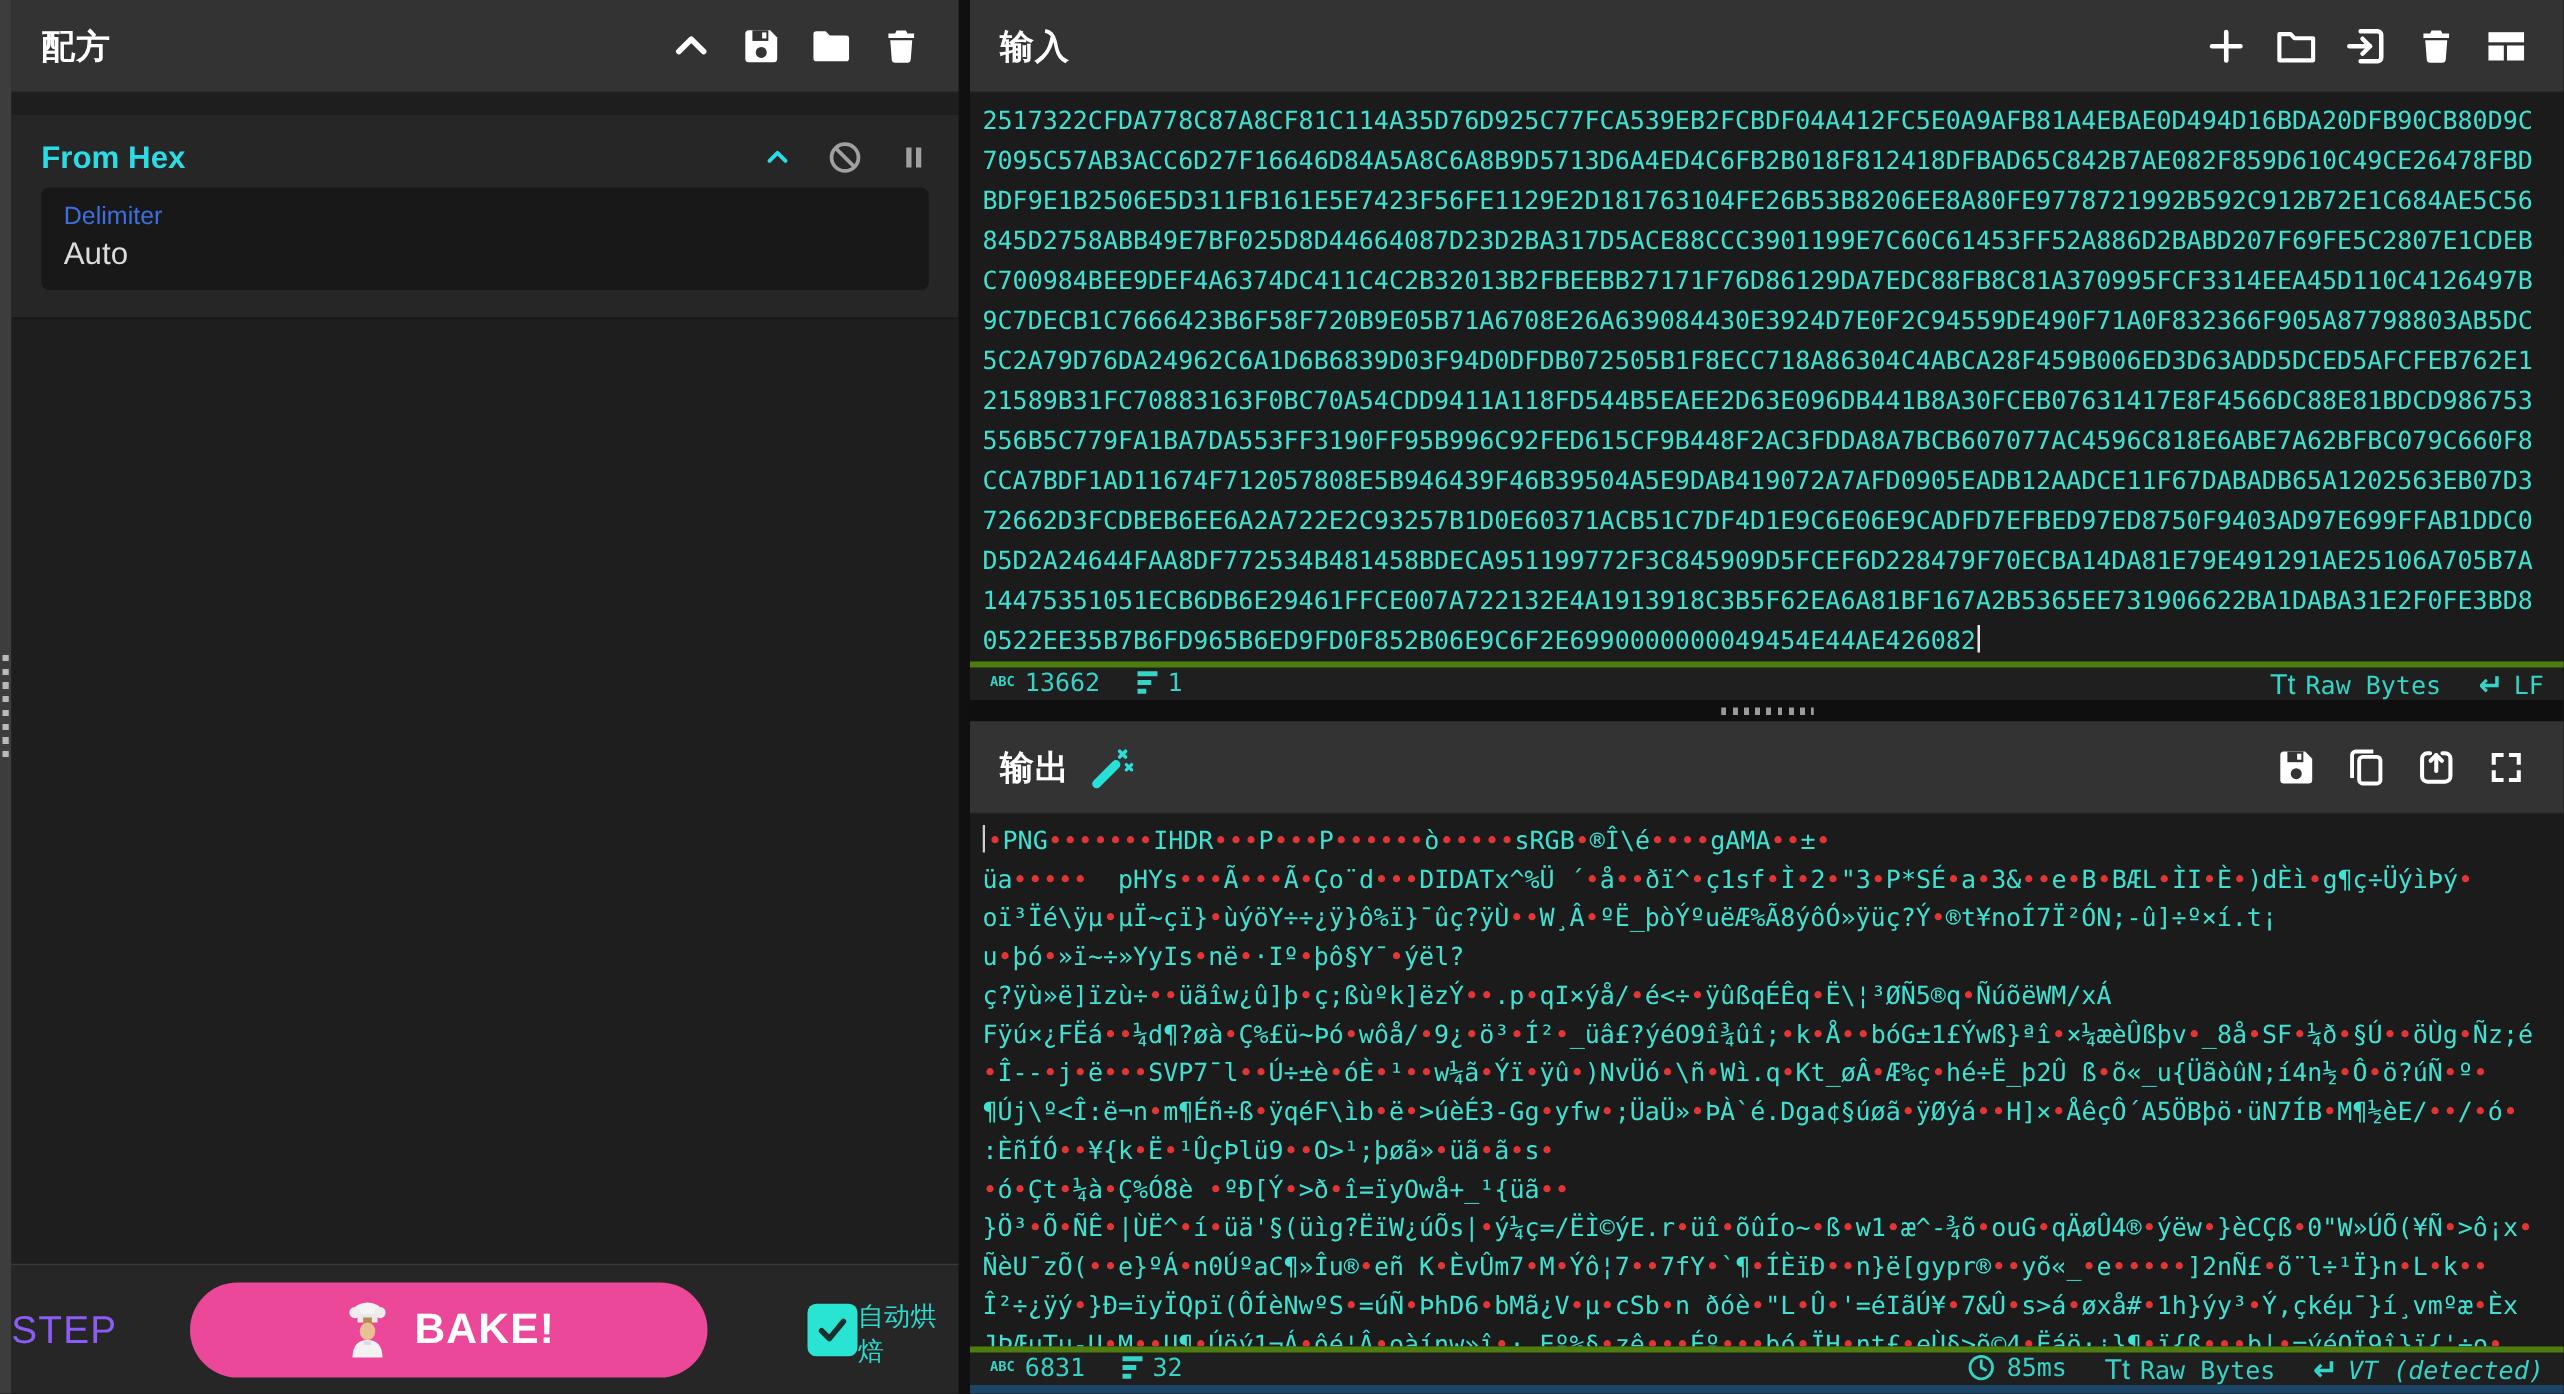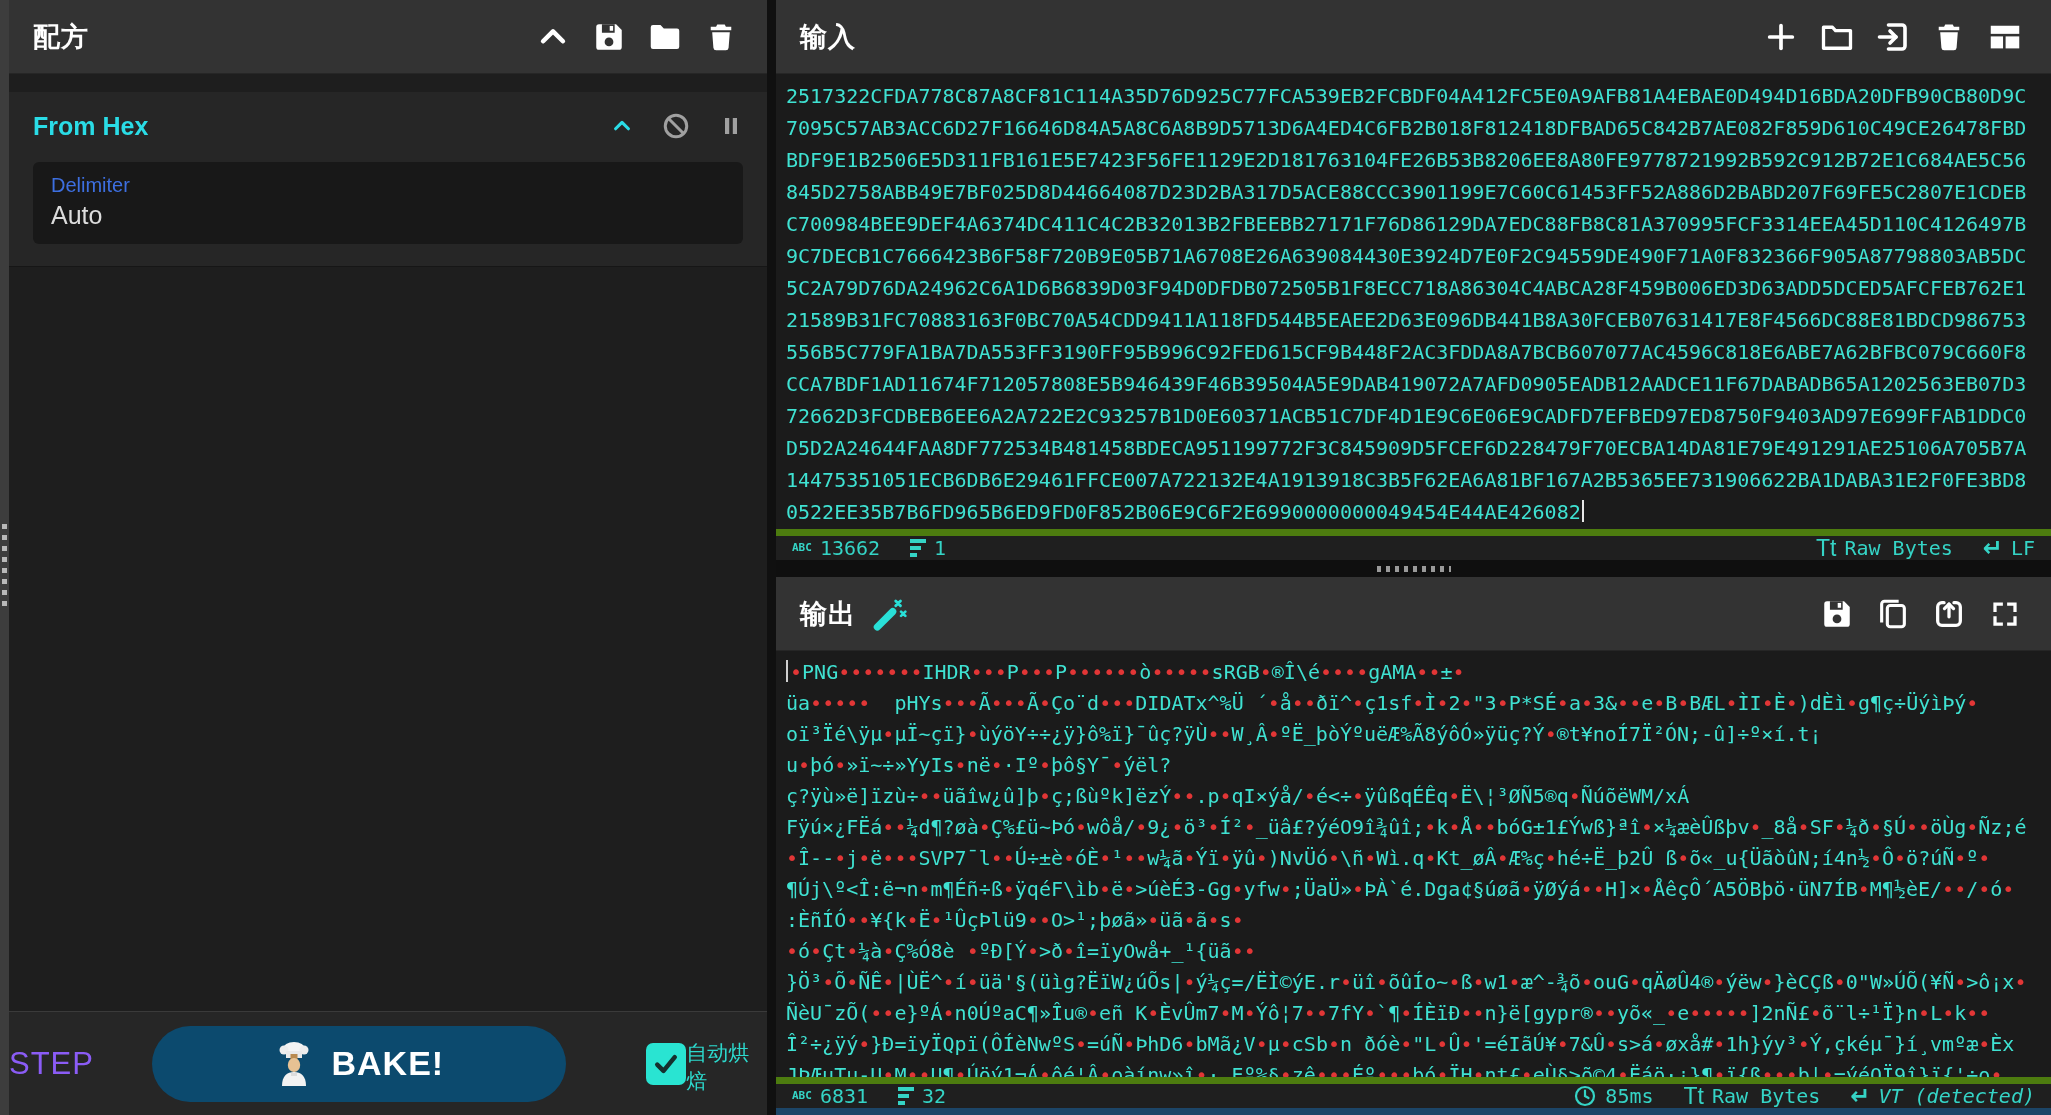--- a/index.html
+++ b/index.html
@@ -22,28 +22,28 @@
   .panel-header .spacer { flex:1; }
   .hicon { display:flex; align-items:center; justify-content:center; width:44px; height:44px; cursor:pointer; }
   .hicon + .hicon { margin-left:12px; }
 
   
   .rec-list { flex:1; background:#1e1e1e; padding-top:18px; overflow:hidden; }
   .operation { background:#262626; padding:12px 24px 22px 24px; border-bottom:1px solid #161616; }
   .op-titlerow { display:flex; align-items:center; height:44px; }
   .op-title { color:#2adce6; font-size:25px; font-weight:bold; }
   .op-icons { margin-left:auto; display:flex; align-items:center; gap:28px; }
-  .ingredient { margin-top:14px; background:#181818; border-radius:6px; padding:12px 18px 14px 18px; }
+  .ingredient { margin-top:2px; background:#181818; border-radius:6px; padding:12px 18px 14px 18px; }
   .ing-label { color:#3d6fe0; font-size:20px; }
   .ing-value { color:#dcdcdc; font-size:25px; margin-top:4px; }
 
   .controls { height:104px; flex:none; background:#262626; border-top:1px solid #3a3a3a;
     display:flex; align-items:center; }
   .step-btn { color:#8b5cf6; font-size:31px; letter-spacing:1px; cursor:pointer; }
-  .bake-btn { margin-left:58px; width:430px; height:76px; border-radius:40px; background:#0c4a6e;
+  .bake-btn { margin-left:58px; width:430px; height:76px; border-radius:40px; background:#ec4899;
     display:flex; align-items:center; justify-content:center; gap:18px; cursor:pointer; }
   .bake-btn .bake-label { color:#ffffff; font-size:34px; font-weight:bold; letter-spacing:1px; }
   .autobake { margin-left:80px; display:flex; flex-direction:row; align-items:center; }
   .checkbox { width:42px; height:42px; border-radius:7px; background:#29e4d2; display:flex;
     align-items:center; justify-content:center; cursor:pointer; }
   .autobake-label { margin-top:6px; color:#2cd9cd; font-size:21px; }
 
   
   .code-area { overflow:hidden; background:#1b1b1b; position:relative; }
   .input-body { height:455px; flex:none; padding:6px 0 0 10px; }
@@ -51,22 +51,22 @@
   .code-line { font-family:"DejaVu Sans Mono", monospace; font-size:20px; white-space:pre;
     color:#3fe2d2; line-height:32px; overflow:hidden; }
   .output-body .code-line { line-height:31px; color:#3fe2d2; }
   .ctrl { color:#e23636; }
   .input-body .code-line:last-child::after { content:""; display:inline-block; width:2px; height:22px;
     background:#e8e8e8; vertical-align:-3px; margin-left:1px; }
   .output-body .code-line:first-child::before { content:""; display:inline-block; width:2px; height:22px;
     background:#cfcfcf; vertical-align:-3px; margin-right:2px; }
 
   
-  .status-bar { height:31px; flex:none; background:#1f1f1f; border-top:7px solid #4d7c0f;
-    display:flex; align-items:center; color:#35d4c6; font-family:"DejaVu Sans Mono", monospace;
+  .status-bar { height:31px; flex:none; background:#1f1f1f; border-top:5px solid #4d7c0f;
+    display:flex; align-items:flex-start; color:#35d4c6; font-family:"DejaVu Sans Mono", monospace;
     font-size:20px; padding:0 16px; }
   .sgroup { display:flex; align-items:center; gap:8px; }
   .sgroup + .sgroup { margin-left:30px; }
   .status-bar .spacer { flex:1; }
   .badge-abc { font-size:11px; font-weight:bold; letter-spacing:0; line-height:10px; }
   .lines-icon { display:flex; flex-direction:column; gap:3px; }
   .lines-icon i { display:block; height:4px; background:#35d4c6; }
   .lines-icon i:nth-child(1){ width:16px; } .lines-icon i:nth-child(2){ width:11px; } .lines-icon i:nth-child(3){ width:7px; }
   .tt-glyph { font-family:"Liberation Sans", sans-serif; font-weight:normal; font-size:23px; }
   .eol-glyph { font-family:"DejaVu Sans", sans-serif; font-size:24px; font-weight:bold; }

